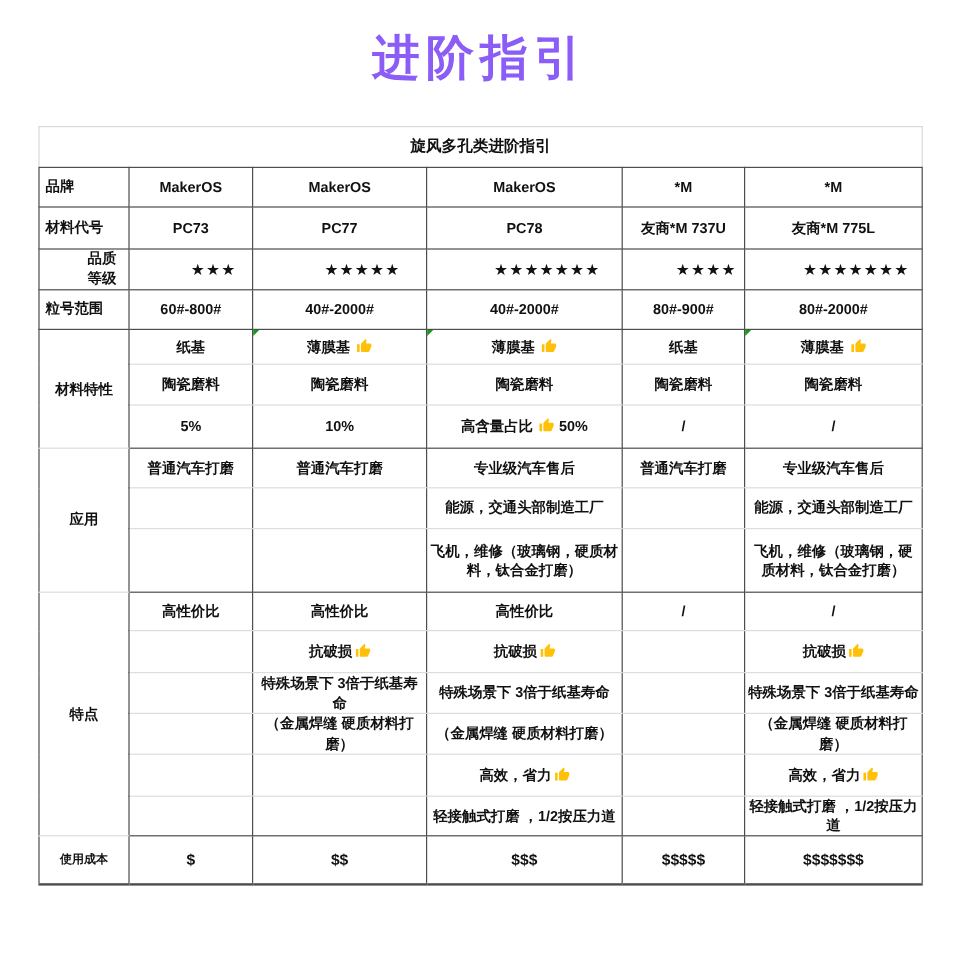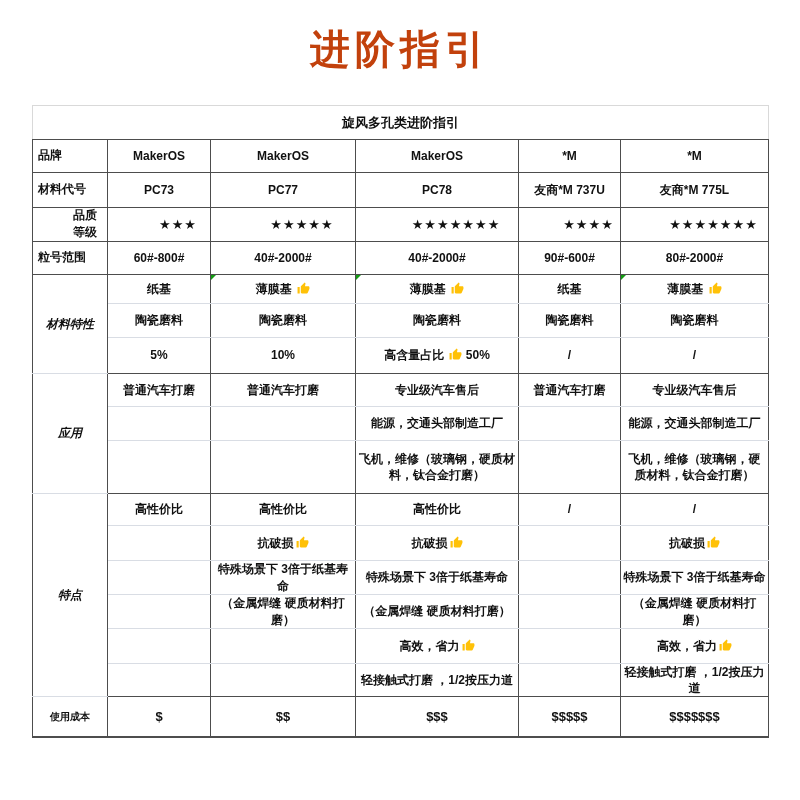--- a/index.html
+++ b/index.html
@@ -2,37 +2,37 @@
 <html><head>
 <meta charset="utf-8">
 <style>
   * { margin:0; padding:0; box-sizing:border-box; }
   html,body { width:800px; height:800px; background:#ffffff;
               font-family:"Liberation Sans","DejaVu Sans",sans-serif; color:#111; }
   .page { position:relative; width:800px; height:800px; overflow:hidden; }
 
   .big-title { position:absolute; top:20px; left:0; width:100%; height:58px;
                line-height:58px; text-align:center; font-size:40px; font-weight:bold;
-               color:#c2410c; letter-spacing:5px; }
+               color:#8b5cf6; letter-spacing:5px; }
 
   .tbl-wrap { position:absolute; top:105px; left:32px; }
   table { border-collapse:collapse; table-layout:fixed; width:736px; }
   td { border:1px solid #4d4d4d; text-align:center; vertical-align:middle;
        font-size:12px; font-weight:bold; color:#111; padding:0 2px;
        word-break:break-all; line-height:1.35; }
 
   
   tr.lb td { border-bottom-color:#d9dde4;text-align:center; }
 
   
-  td.ttl { border-color:#d9d9d9; border-bottom-color:#4d4d4d; font-size:13px; }
+  td.ttl { border-color:#d9d9d9; border-bottom-color:#4d4d4d; font-size:13px;font-family:Liberation Mono, monospace; }
 
   
   td.lbl  { text-align:left; padding-left:5px;font-family:Liberation Mono, monospace; }
-  td.slbl { text-align:center; border-bottom-color:#4d4d4d;font-style:italic; }
+  td.slbl { text-align:center; border-bottom-color:#4d4d4d; }
 
   tr.stars td { font-size:13px; letter-spacing:1px;padding-left:40px; }
   tr.cost  td { font-size:13px; border-bottom-width:2px; }
 
   td.rel { position:relative;margin-top:40px; }
   .mk { position:absolute; top:0; left:0; width:0; height:0;
         border-top:5px solid #149b14; border-right:5px solid transparent; }
 
   .thumb { width:13px; height:13px; vertical-align:-2px; margin-left:2px; }
 </style>
@@ -84,21 +84,21 @@
       <td>★★★★★★★</td>
       <td>★★★★</td>
       <td>★★★★★★★</td>
     </tr>
 
     <tr style="height:33px">
       <td class="lbl">粒号范围</td>
       <td>60#-800#</td>
       <td>40#-2000#</td>
       <td>40#-2000#</td>
-      <td>90#-600#</td>
+      <td>80#-900#</td>
       <td>80#-2000#</td>
     </tr>
 
     <tr class="lb" style="height:29px">
       <td class="slbl" rowspan="3">材料特性</td>
       <td>纸基</td>
       <td class="rel"><i class="mk"></i><span>薄膜基 <svg class="thumb" viewBox="0 0 24 24">
                   <path fill="#FFC107" d="M1 21h4V9H1v12zm22-11c0-1.1-.9-2-2-2h-6.31l.95-4.57.03-.32c0-.41-.17-.79-.44-1.06L14.17 1 7.58 7.59C7.22 7.95 7 8.45 7 9v10c0 1.1.9 2 2 2h9c.83 0 1.54-.5 1.84-1.22l3.02-7.05c.09-.23.14-.47.14-.73v-2z"></path>
                 </svg></span></td>
       <td class="rel"><i class="mk"></i><span>薄膜基 <svg class="thumb" viewBox="0 0 24 24">

